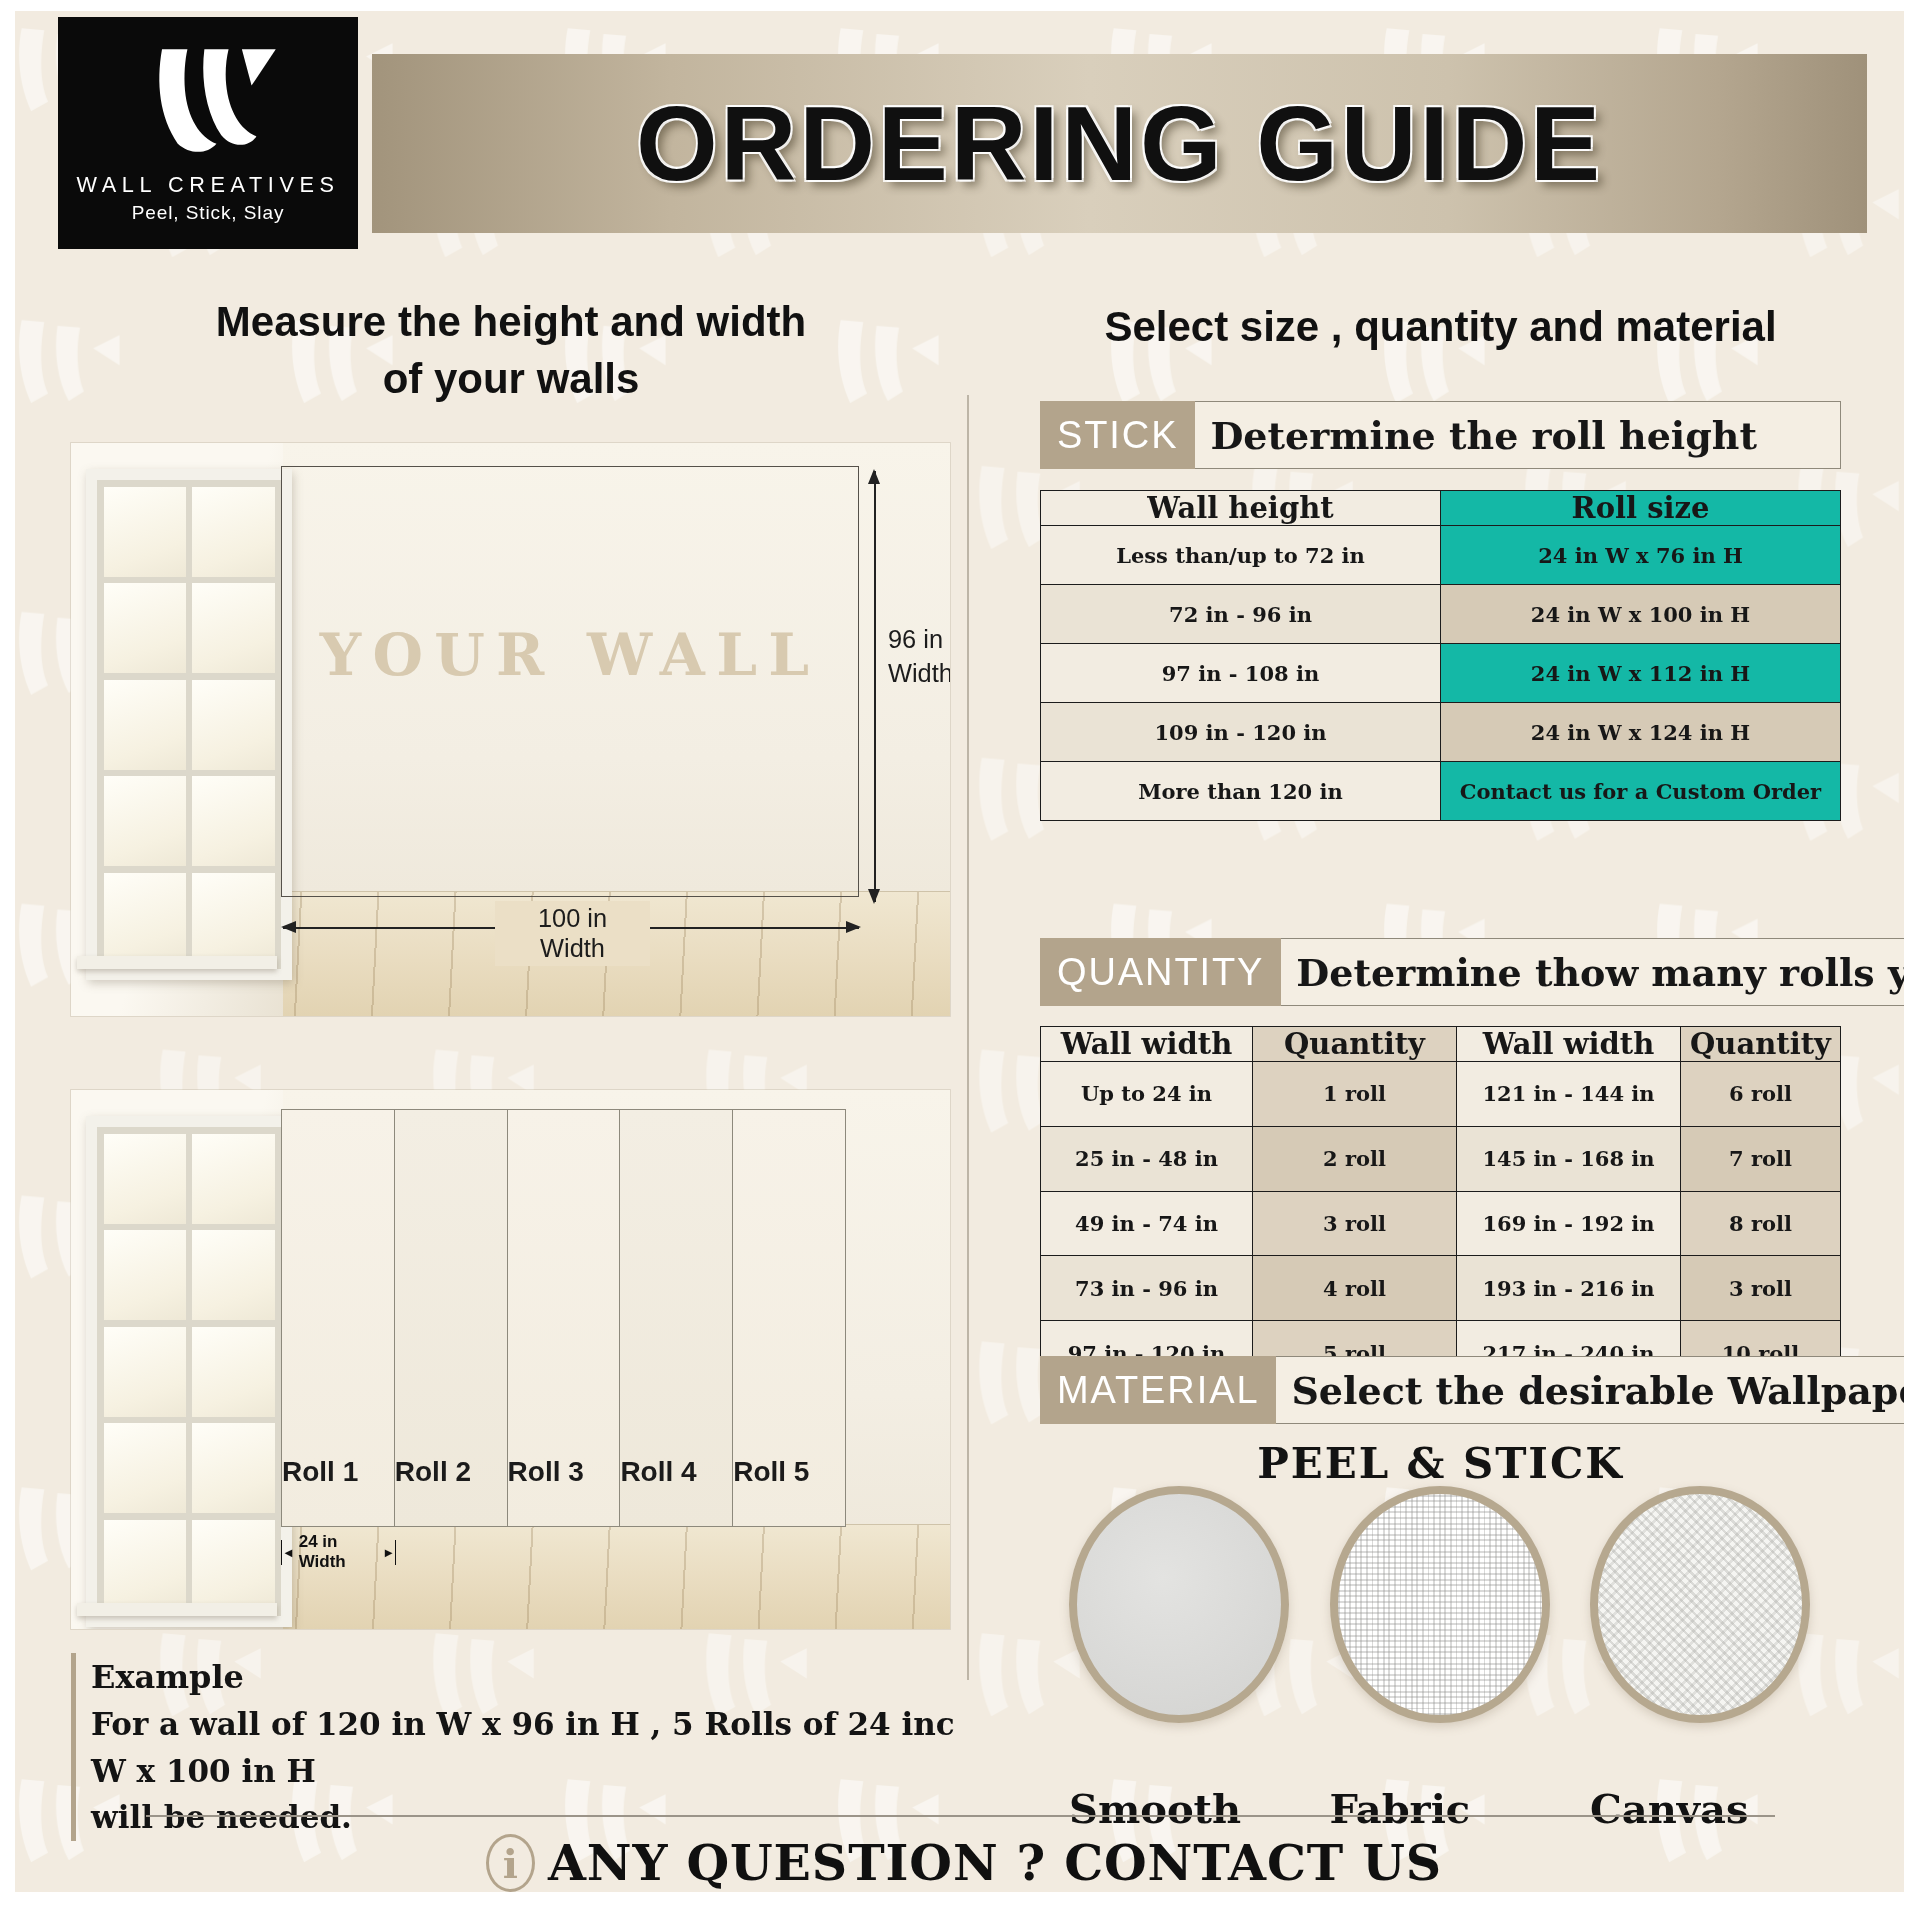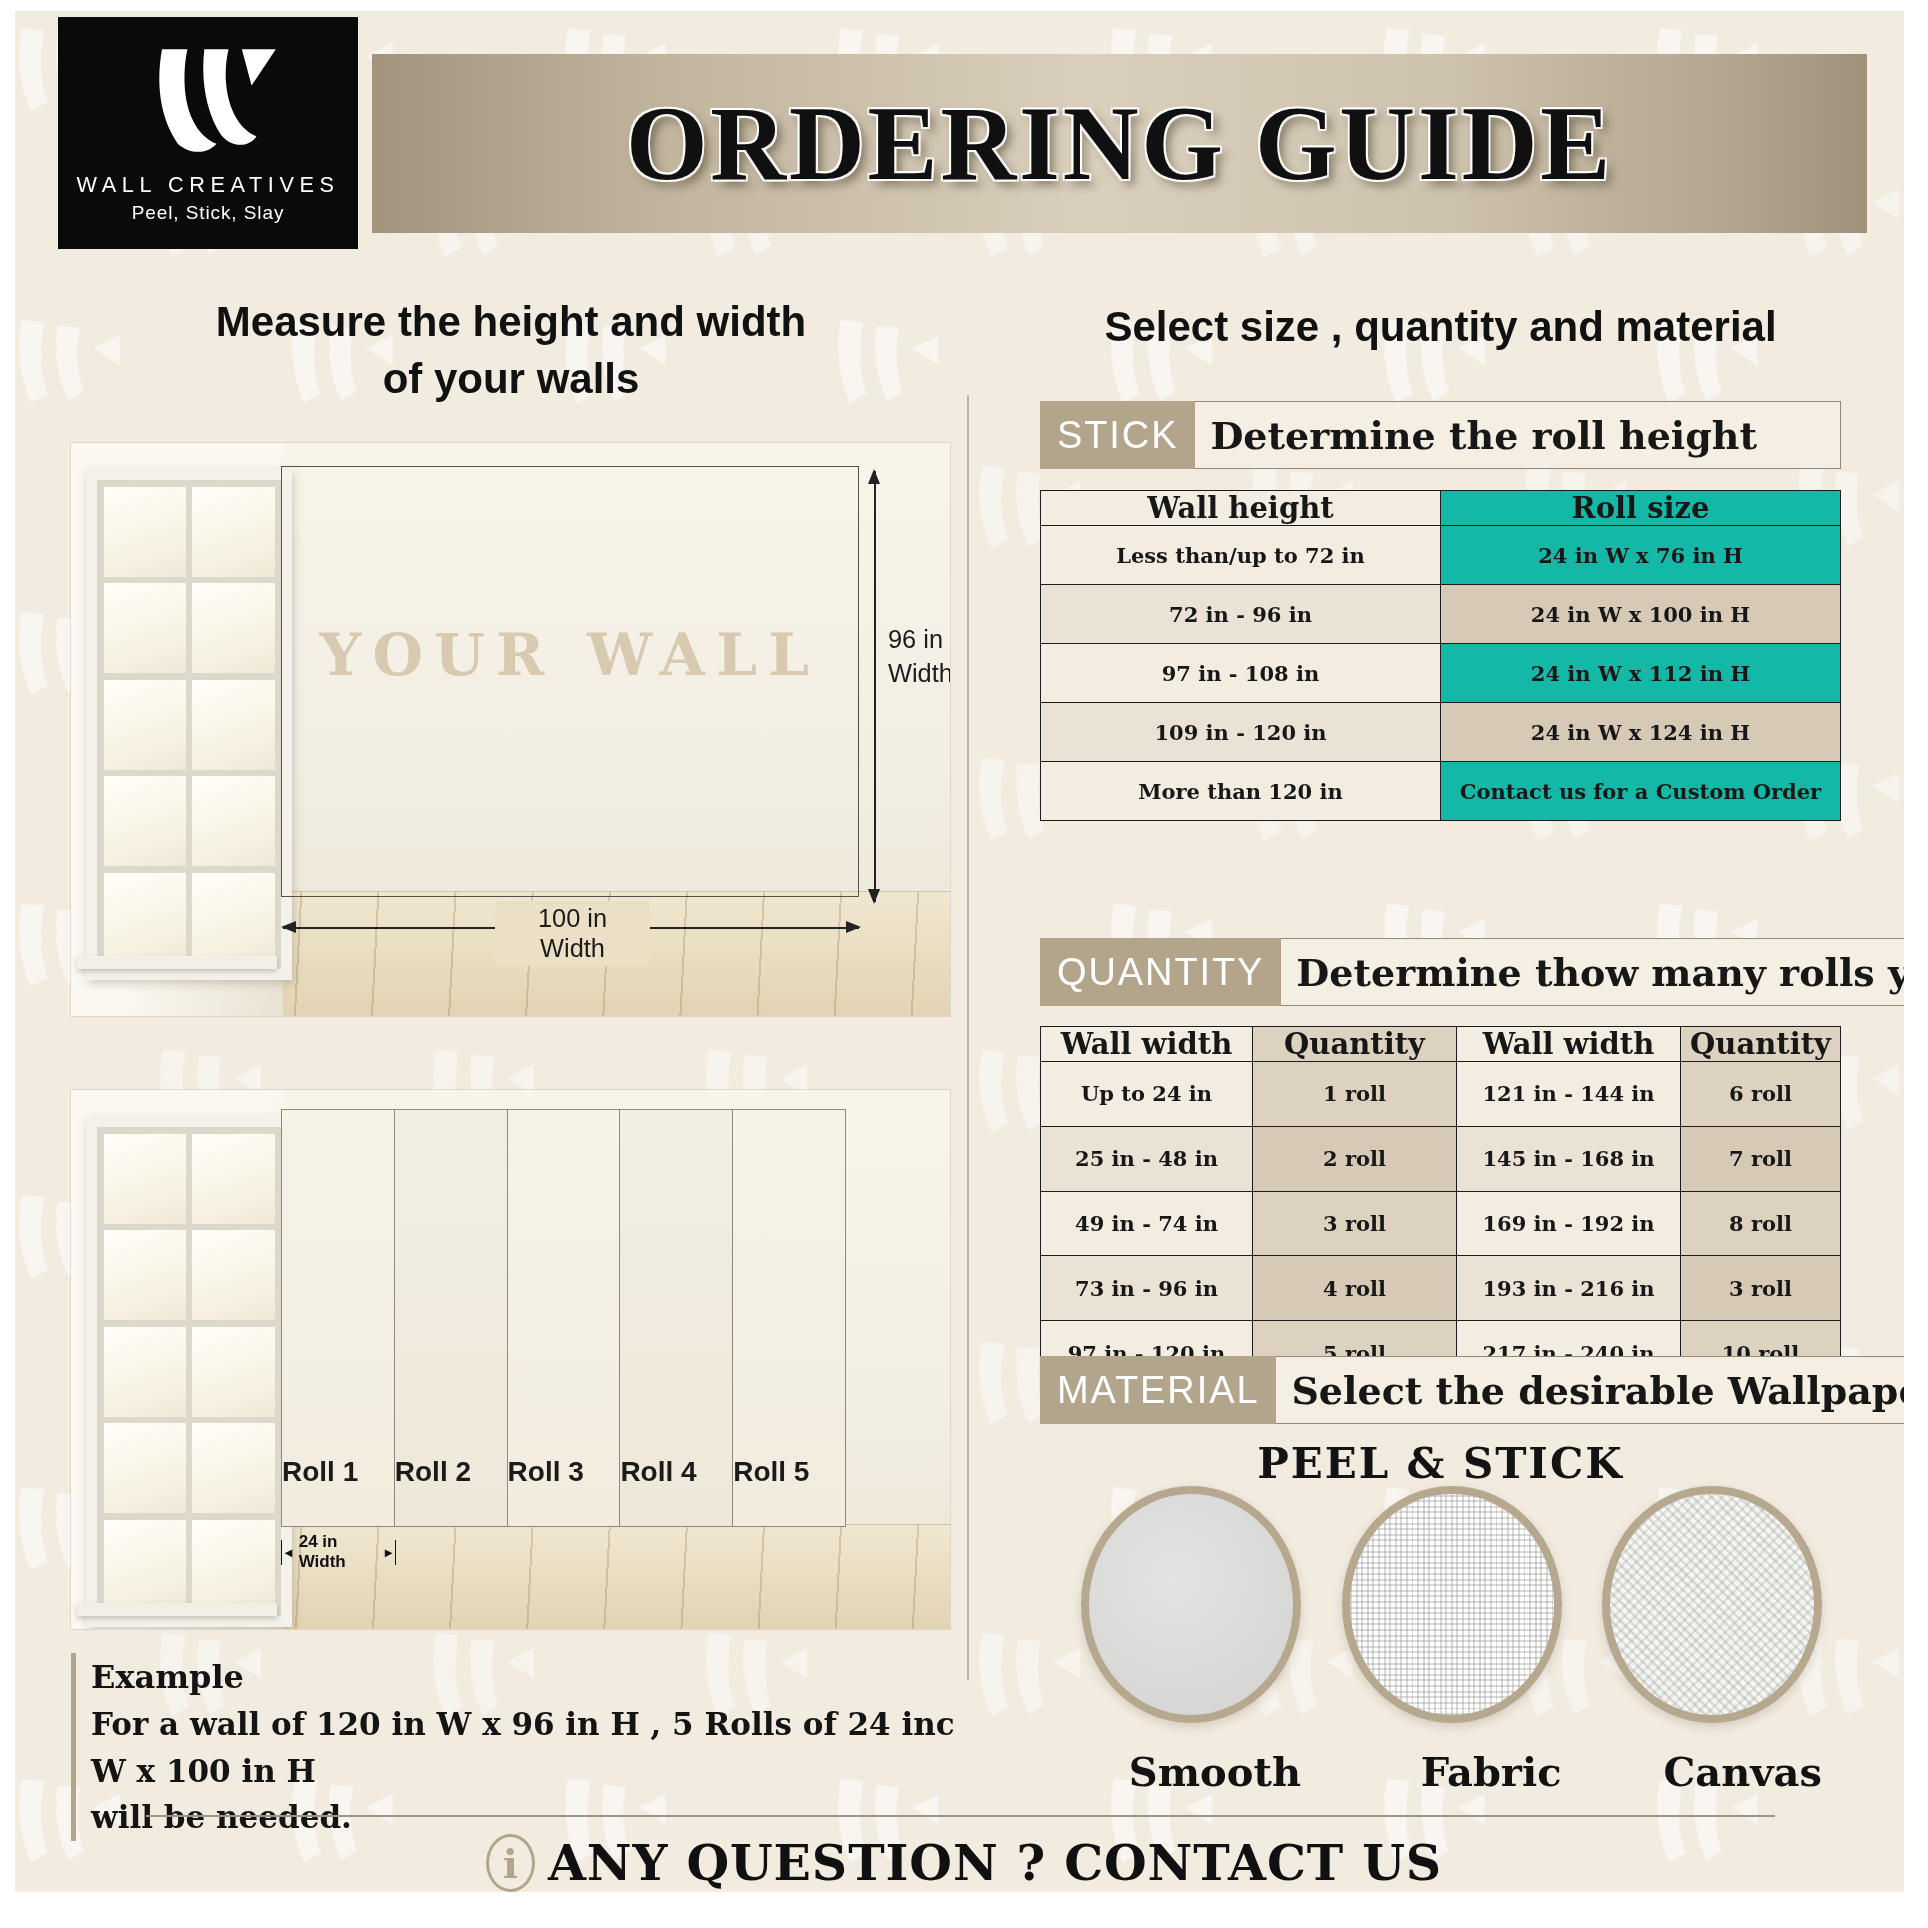--- a/index.html
+++ b/index.html
@@ -11,21 +11,21 @@
 
   
   .logo{position:absolute;left:58px;top:17px;width:300px;height:232px;background:#0a0a0a;
         display:flex;flex-direction:column;align-items:center;justify-content:center;gap:3.8px;}
   .logo svg{width:160px;height:121px;display:block;}
   .logo-name{color:#fff;font-size:21.7px;letter-spacing:5.6px;margin-top:5.6px;}
   .logo-tag{color:#fff;font-size:19px;letter-spacing:0.9px;}
   .banner{position:absolute;left:372px;top:54px;width:1495px;height:179px;
           background:linear-gradient(90deg,#a2947c 0%,#c2b59e 20%,#d9cfbc 48%,#cdc2ad 72%,#b4a68f 90%,#9f917a 100%);
           display:flex;align-items:center;justify-content:center;}
-  .title{font-family:Liberation Serif, serif;font-weight:bold;font-size:105px;letter-spacing:2.8px;color:#101010;
+  .title{font-family:Liberation Sans, sans-serif;font-weight:bold;font-size:105px;letter-spacing:2.8px;color:#101010;
          text-shadow:-1.9px -1.9px 0 rgba(255,255,255,.85),1.9px -1.9px 0 rgba(255,255,255,.85),
                      -1.9px 1.9px 0 rgba(255,255,255,.85),1.9px 1.9px 0 rgba(255,255,255,.85),
                      5.6px 5.6px 9.4px rgba(40,30,10,.45);white-space:nowrap;text-align:right;}
 
   
   .measure-heading{position:absolute;left:71px;top:294px;width:880px;text-align:center;
                    font-size:42px;font-weight:bold;line-height:1.35;white-space:pre-line;color:#111;}
   .select-heading{position:absolute;left:1040px;top:303px;width:801px;text-align:center;
                   font-size:42px;font-weight:bold;color:#111;}
 
@@ -111,21 +111,21 @@
   .qty-table .c0,.qty-table .c2,.qty-table th:nth-child(1),.qty-table th:nth-child(3){background:#f2ece1;}
   .qty-table .c1,.qty-table .c3,.qty-table th:nth-child(2),.qty-table th:nth-child(4){background:#ddd2c0;}
   tbody tr:nth-child(even) .c0,tbody tr:nth-child(even) .c2{background:#eae3d5;}
   tbody tr:nth-child(even) .c1,tbody tr:nth-child(even) .c3{background:#d6cab6;}
   .qty-table col.w0{width:26.5%;}.qty-table col.w1{width:25.5%;}.qty-table col.w2{width:28%;}.qty-table col.w3{width:20%;}
 
   
   .peel-stick{position:absolute;left:1040px;top:1439px;width:801px;text-align:center;
               font-family:"DejaVu Serif",serif;font-weight:bold;font-size:42px;letter-spacing:1.9px;color:#131313;}
   .materials{position:absolute;left:1069px;top:1486px;width:753px;display:flex;justify-content:space-between;}
-  .material{width:232px;display:flex;flex-direction:column;align-items:flex-end;}
+  .material{width:232px;display:flex;flex-direction:column;align-items:flex-start;gap:37px;}
   .swatch{width:220px;height:237px;border:8.5px solid #b6a88f;border-radius:50%;box-sizing:border-box;
           box-shadow:0 3.8px 9.4px rgba(130,115,90,.25);}
   .swatch-smooth{background:radial-gradient(circle at 42% 38%,#e3e3e1 0%,#d9d9d7 60%,#d2d2d0 100%);}
   .swatch-fabric{background-color:#ffffff;
       background-image:repeating-linear-gradient(0deg,rgba(140,140,138,.32) 0 1.9px,rgba(255,255,255,0) 1.9px 5.6px),
                        repeating-linear-gradient(90deg,rgba(140,140,138,.32) 0 1.9px,rgba(255,255,255,0) 1.9px 5.6px);}
   .swatch-canvas{background-color:#f5f5f2;
       background-image:repeating-linear-gradient(45deg,rgba(150,150,145,.28) 0 2.8px,rgba(255,255,255,0) 2.8px 6.6px),
                        repeating-linear-gradient(-45deg,rgba(150,150,145,.22) 0 2.8px,rgba(255,255,255,0) 2.8px 7.5px);}
   .material-label{margin-top:24.5px;font-family:"DejaVu Serif",serif;font-weight:bold;font-size:40px;color:#121212;}

